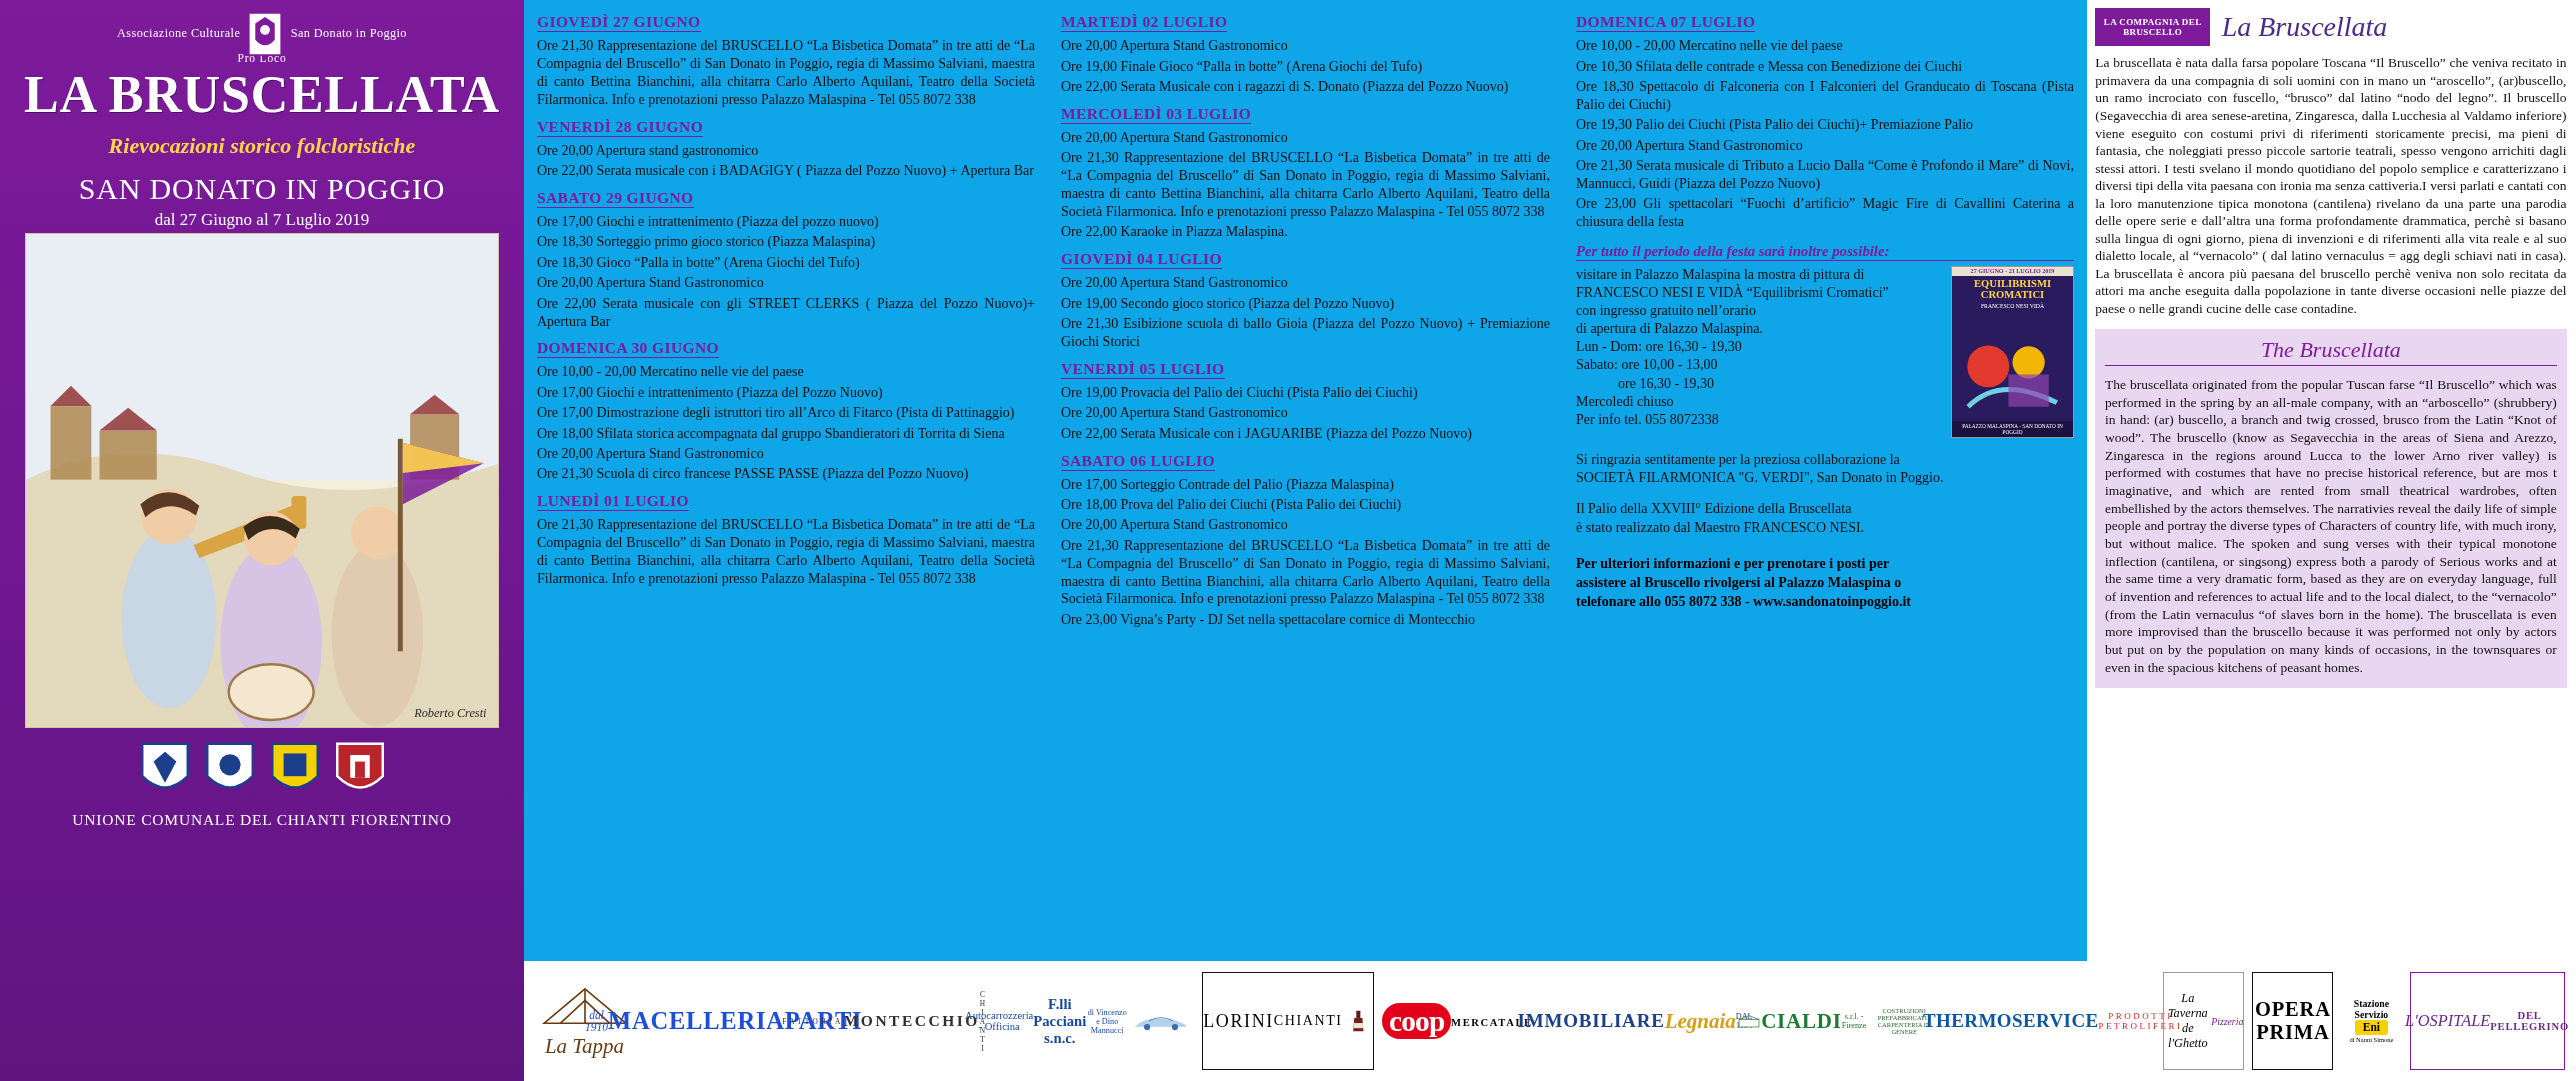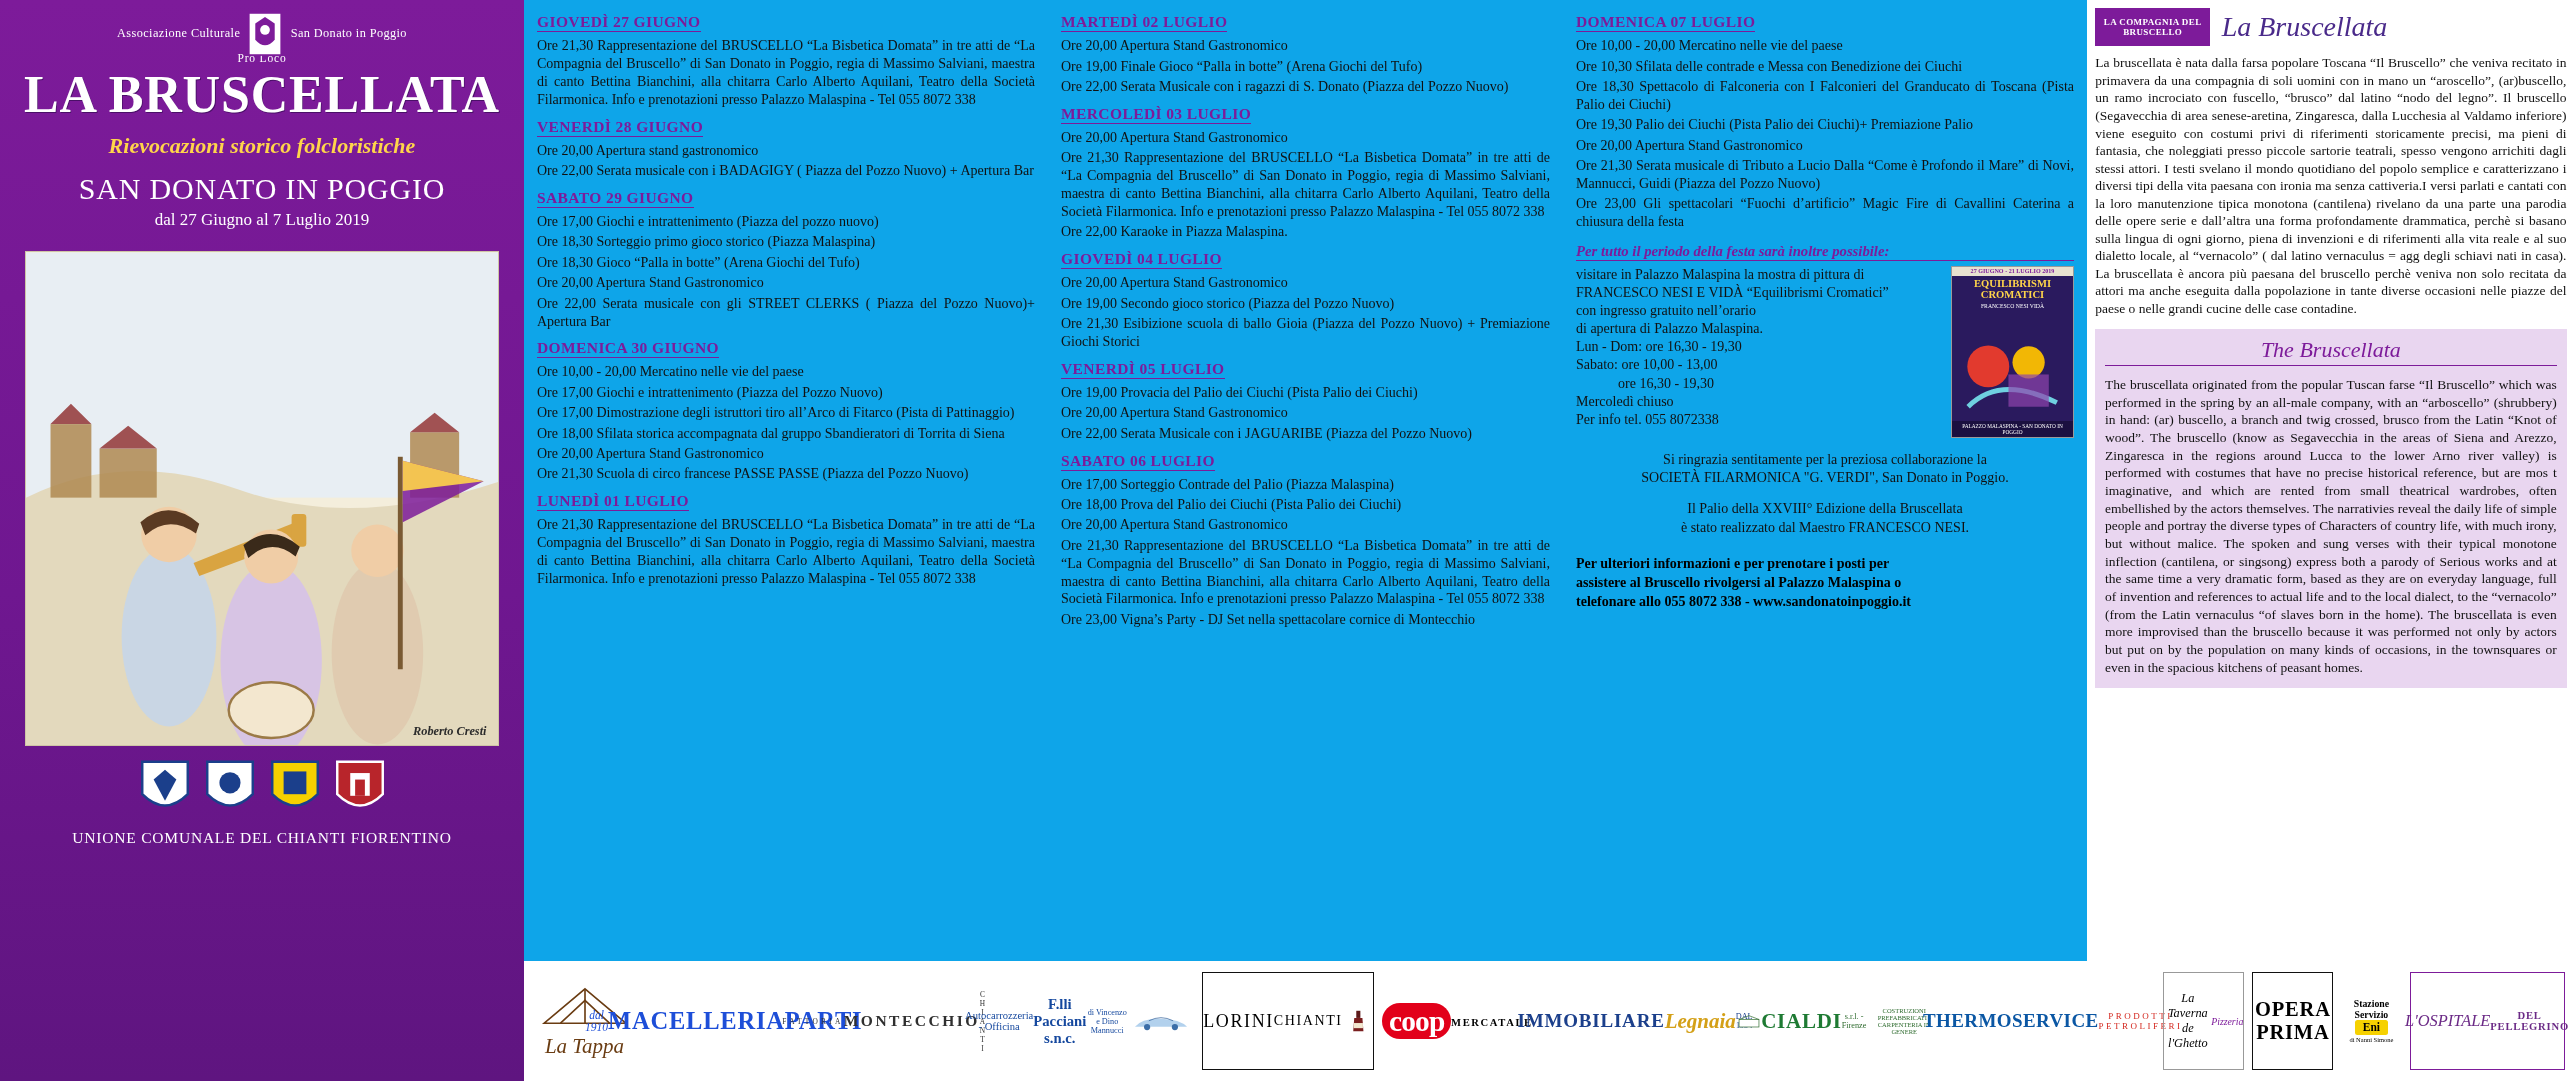--- a/index.html
+++ b/index.html
@@ -41,24 +41,23 @@
   .title-sub {
     color:#ffd54a; font-style:italic; font-weight:bold;
     font-size:22px; margin-top:11.5px;
   }
   .title-place {
     font-size:30px; margin-top:13px; letter-spacing:0.8px;
   }
   .title-dates { font-size:17px; margin-top:4.9px; }
 
   .artwork {
-    margin:21px auto 0 auto; width:474px; height:495px;
+    margin:3px auto 0 auto; width:474px; height:495px;
     background:#f2ecd9; position:relative; overflow:hidden;
     border:0.8px solid #cfc4a6;
-    font-weight:bold;
   }
   .artwork .sig {
     position:absolute; right:11.5px; bottom:6.5px; color:#2b2b2b;
     font-size:12.3px; font-style:italic; font-family:"Liberation Serif",serif;
   }
   .crest-row {
     display:flex; justify-content:center; gap:13px; margin-top:11.5px;
   }
   .crest-row .shield { width:52px; height:61px; }
   .unione {
@@ -98,21 +97,21 @@
     flex:0 0 123px; width:123px; height:172px; border:0.8px solid #999;
     background:#2a1a5e; position:relative; overflow:hidden; color:#fff;
     font-size:6.5px; text-align:center;
   }
   .pm-top { background:#e8e2d0; color:#7d1b9a; font-size:6.1px; padding:1.6px 0; font-weight:bold;}
   .pm-title { color:#ffd54a; font-weight:bold; font-size:10.6px; margin-top:2.5px; line-height:1.05;}
   .pm-sub { font-size:5.7px; margin-top:2.5px; color:#fff; }
   .pm-art { position:absolute; left:0; right:0; bottom:14.7px; top:51px; }
   .pm-bottom{ position:absolute; left:0; right:0; bottom:0; font-size:5.3px; background:#1b1040; padding:1.6px 0;}
 
-  .thanks { font-size:14px; line-height:1.32; margin-top:13px; color:#111;text-align:center; }
+  .thanks { font-size:14px; line-height:1.32; margin-top:13px; color:#111; }
   .contact-block { font-weight:bold; font-size:14px; line-height:1.35; margin-top:18px; }
 
   
   .rightpanel { width:491px; flex:0 0 491px; padding:8.2px 11.5px 0 8.2px; }
   .rp-logos { display:flex; align-items:center; gap:11.5px; }
   .rp-logo-box {
     width:115px; height:38px; background:#7d1b9a; color:#fff;
     font-size:9px; font-weight:bold; display:flex; align-items:center;
     justify-content:center; text-align:center; line-height:1.15; letter-spacing:0.4px;
   }

